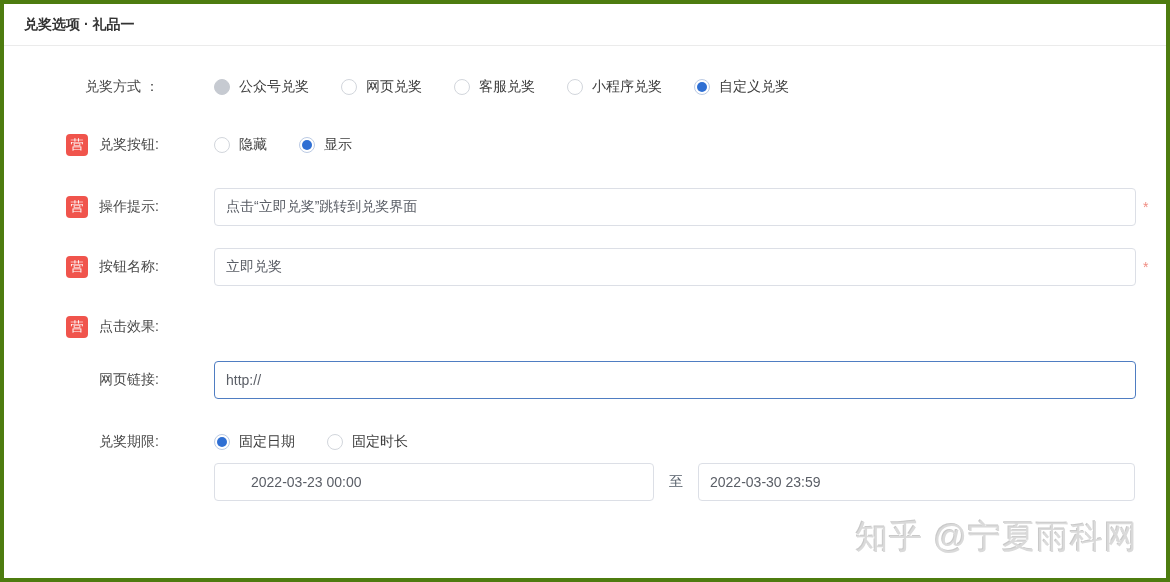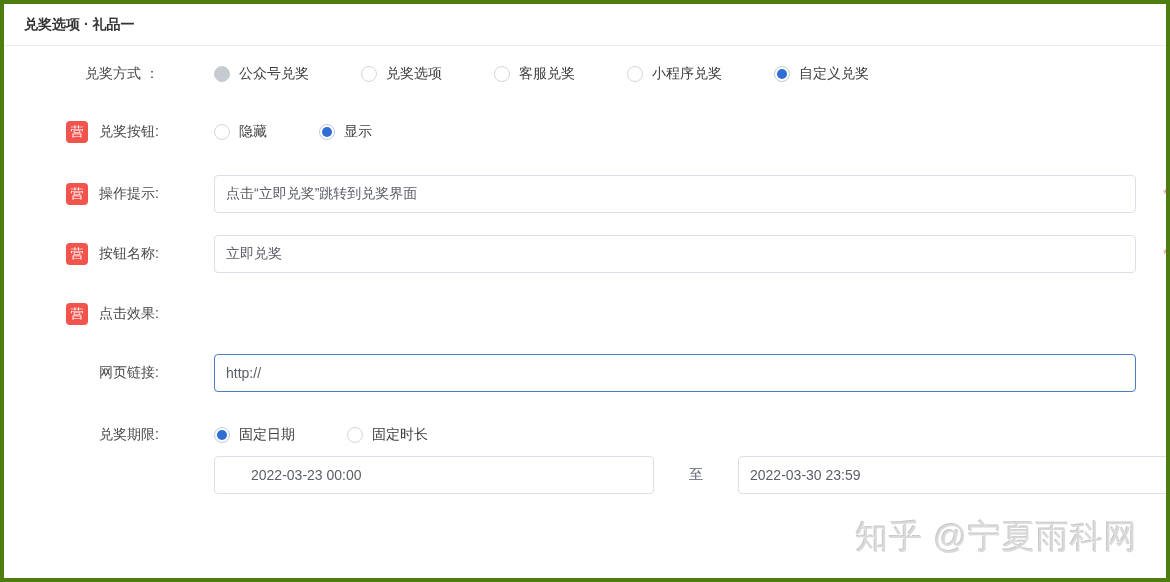--- a/index.html
+++ b/index.html
@@ -9,41 +9,41 @@
     position:relative; width:1170px; height:582px;
     background:#fff; border:4px solid #4d7c0f; overflow:hidden;
   }
   .panel-header {
     height:42px; display:flex; align-items:center;
     padding:0 20px; border-bottom:1px solid #ebebeb;
   }
   .panel-title { font-size:14px; font-weight:bold; color:#333; }
 
   .form-row { display:flex; align-items:center; min-height:24px; }
-  .row-method  { margin-top:16px; }
+  .row-method  { margin-top:29px; }
   .row-button  { margin-top:34px; }
   .row-tip     { margin-top:31px; }
   .row-name    { margin-top:22px; }
   .row-effect  { margin-top:29px; }
-  .row-link    { margin-top:28px; }
+  .row-link    { margin-top:22px; }
   .row-period  { margin-top:31px; }
   .row-dates   { margin-top:9px; }
   .row-notice  { margin-top:29px; }
 
   .label-col {
     position:relative; flex:none; width:148px; margin-left:62px;
     display:flex; align-items:center; justify-content:flex-end;
     padding-right:55px; font-size:14px; color:#4a4a4a; white-space:nowrap;
   }
   .badge {
     position:absolute; left:0; top:50%; transform:translateY(-50%);
     width:22px; height:22px; border-radius:4px; background:#f0544c;
     color:#fff; font-size:13px; line-height:22px; text-align:center;
   }
-  .content { display:flex; align-items:center;gap:20px; }
+  .content { display:flex; align-items:center; }
 
   .radio-item { display:flex; align-items:center; margin-right:32px; cursor:pointer; }
   .radio-circle {
     width:16px; height:16px; border-radius:50%; background:#fff;
     border:1px solid #d2d6dc; margin-right:9px; flex:none;
     display:flex; align-items:center; justify-content:center;
   }
   .radio-circle.checked { border-color:#bccbe4; }
   .radio-circle .dot { width:10px; height:10px; border-radius:50%; background:#2f6fd3; }
   .radio-circle.disabled { background:#c6cad1; border-color:#c6cad1; }
@@ -81,21 +81,21 @@
     <div class="label-col">
       <span>兑奖方式 ：</span>
     </div>
     <div class="content">
         <span class="radio-item">
           <span class="radio-circle disabled"></span>
           <span class="radio-label">公众号兑奖</span>
         </span>
         <span class="radio-item">
           <span class="radio-circle"></span>
-          <span class="radio-label">兑奖选项</span>
+          <span class="radio-label">网页兑奖</span>
         </span>
         <span class="radio-item">
           <span class="radio-circle"></span>
           <span class="radio-label">客服兑奖</span>
         </span>
         <span class="radio-item">
           <span class="radio-circle"></span>
           <span class="radio-label">小程序兑奖</span>
         </span>
         <span class="radio-item">

